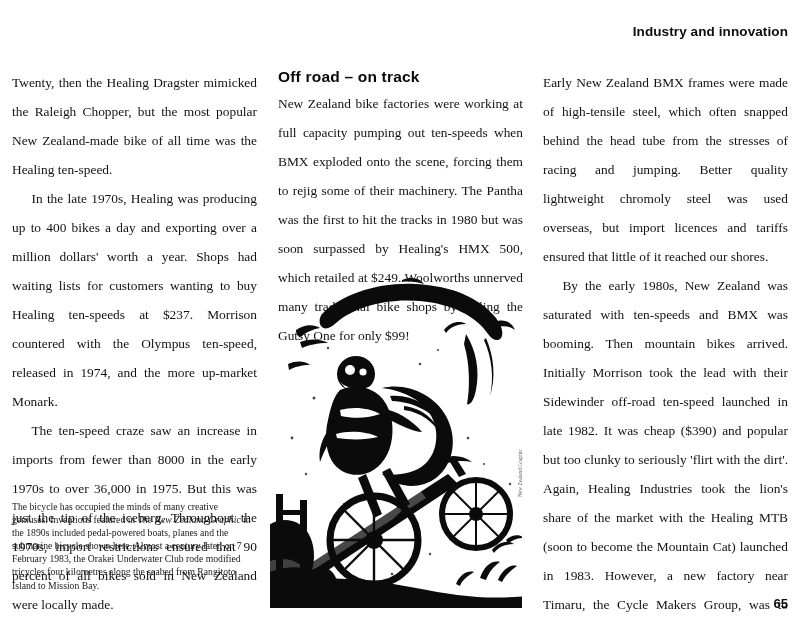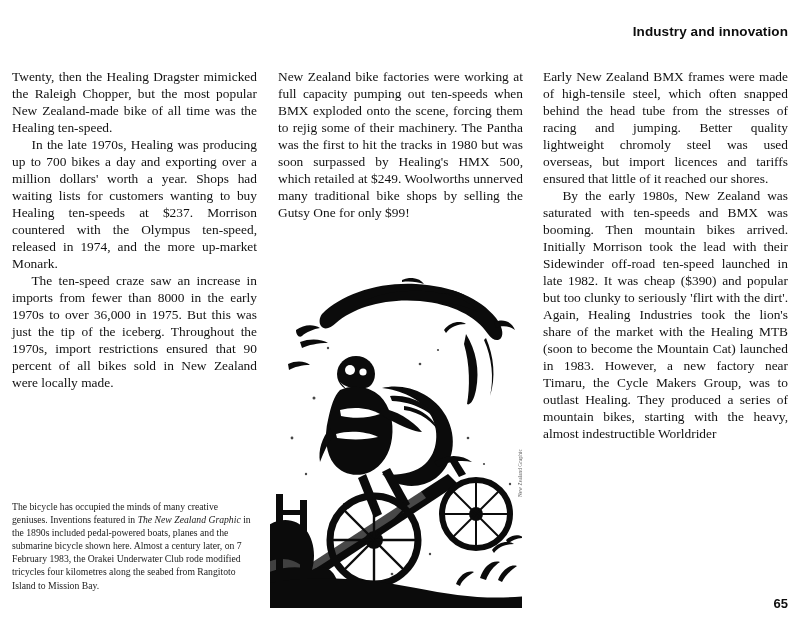--- a/index.html
+++ b/index.html
@@ -48,21 +48,21 @@
     position: absolute;
     top: 68px;
   }
   .col-1 { left: 12px;  width: 245px; }
   .col-2 { left: 278px; width: 245px; }
   .col-3 { left: 543px; width: 245px; }
 
   .body-p {
     margin: 0;
     font-size: 13.4px;
-    line-height: 17px;
+    line-height: 29px;
     text-align: justify;
     text-justify: inter-word;
     hyphens: manual;
     color: #121212;
   }
   .body-p + .body-p { text-indent: 1.45em; }
 
   
   .section-heading {
     margin: 0 0 3px 0;
@@ -113,25 +113,26 @@
 </style>
 </head>
 <body>
 
 <div class="page">
 
   <div class="running-header">Industry and innovation</div>
 
   <div class="col col-1">
     <p class="body-p">Twenty, then the Healing Dragster mimicked the Raleigh Chopper, but the most popular New Zealand-made bike of all time was the Healing ten-speed.</p>
-    <p class="body-p">In the late 1970s, Healing was producing up to 700 bikes a day and exporting over a million dollars' worth a year. Shops had waiting lists for customers wanting to buy Healing ten-speeds at $237. Morrison countered with the Olympus ten-speed, released in 1974, and the more up-market Monark.</p>
+    <p class="body-p">In the late 1970s, Healing was producing up to 400 bikes a day and exporting over a million dollars' worth a year. Shops had waiting lists for customers wanting to buy Healing ten-speeds at $237. Morrison countered with the Olympus ten-speed, released in 1974, and the more up-market Monark.</p>
     <p class="body-p">The ten-speed craze saw an increase in imports from fewer than 8000 in the early 1970s to over 36,000 in 1975. But this was just the tip of the iceberg. Throughout the 1970s, import restrictions ensured that 90 percent of all bikes sold in New Zealand were locally made.</p>
   </div>
 
   <div class="col col-2">
+    <h2 class="section-heading">Off road – on track</h2>
     <p class="body-p">New Zealand bike factories were working at full capacity pumping out ten-speeds when BMX exploded onto the scene, forcing them to rejig some of their machinery. The Pantha was the first to hit the tracks in 1980 but was soon surpassed by Healing's HMX 500, which retailed at $249. Woolworths unnerved many traditional bike shops by selling the Gutsy One for only $99!</p>
   </div>
 
   <div class="col col-3">
     <p class="body-p">Early New Zealand BMX frames were made of high-tensile steel, which often snapped behind the head tube from the stresses of racing and jumping. Better quality lightweight chromoly steel was used overseas, but import licences and tariffs ensured that little of it reached our shores.</p>
     <p class="body-p">By the early 1980s, New Zealand was saturated with ten-speeds and BMX was booming. Then mountain bikes arrived. Initially Morrison took the lead with their Sidewinder off-road ten-speed launched in late 1982. It was cheap ($390) and popular but too clunky to seriously 'flirt with the dirt'. Again, Healing Industries took the lion's share of the market with the Healing MTB (soon to become the Mountain Cat) launched in 1983. However, a new factory near Timaru, the Cycle Makers Group, was to outlast Healing. They produced a series of mountain bikes, starting with the heavy, almost indestructible Worldrider</p>
   </div>
 
   <div class="caption-block">
     <span>The bicycle has occupied the minds of many creative geniuses. Inventions featured in </span><em>The New Zealand Graphic</em><span> in the 1890s included pedal-powered boats, planes and the submarine bicycle shown here. Almost a century later, on 7 February 1983, the Orakei Underwater Club rode modified tricycles four kilometres along the seabed from Rangitoto Island to Mission Bay.</span>

